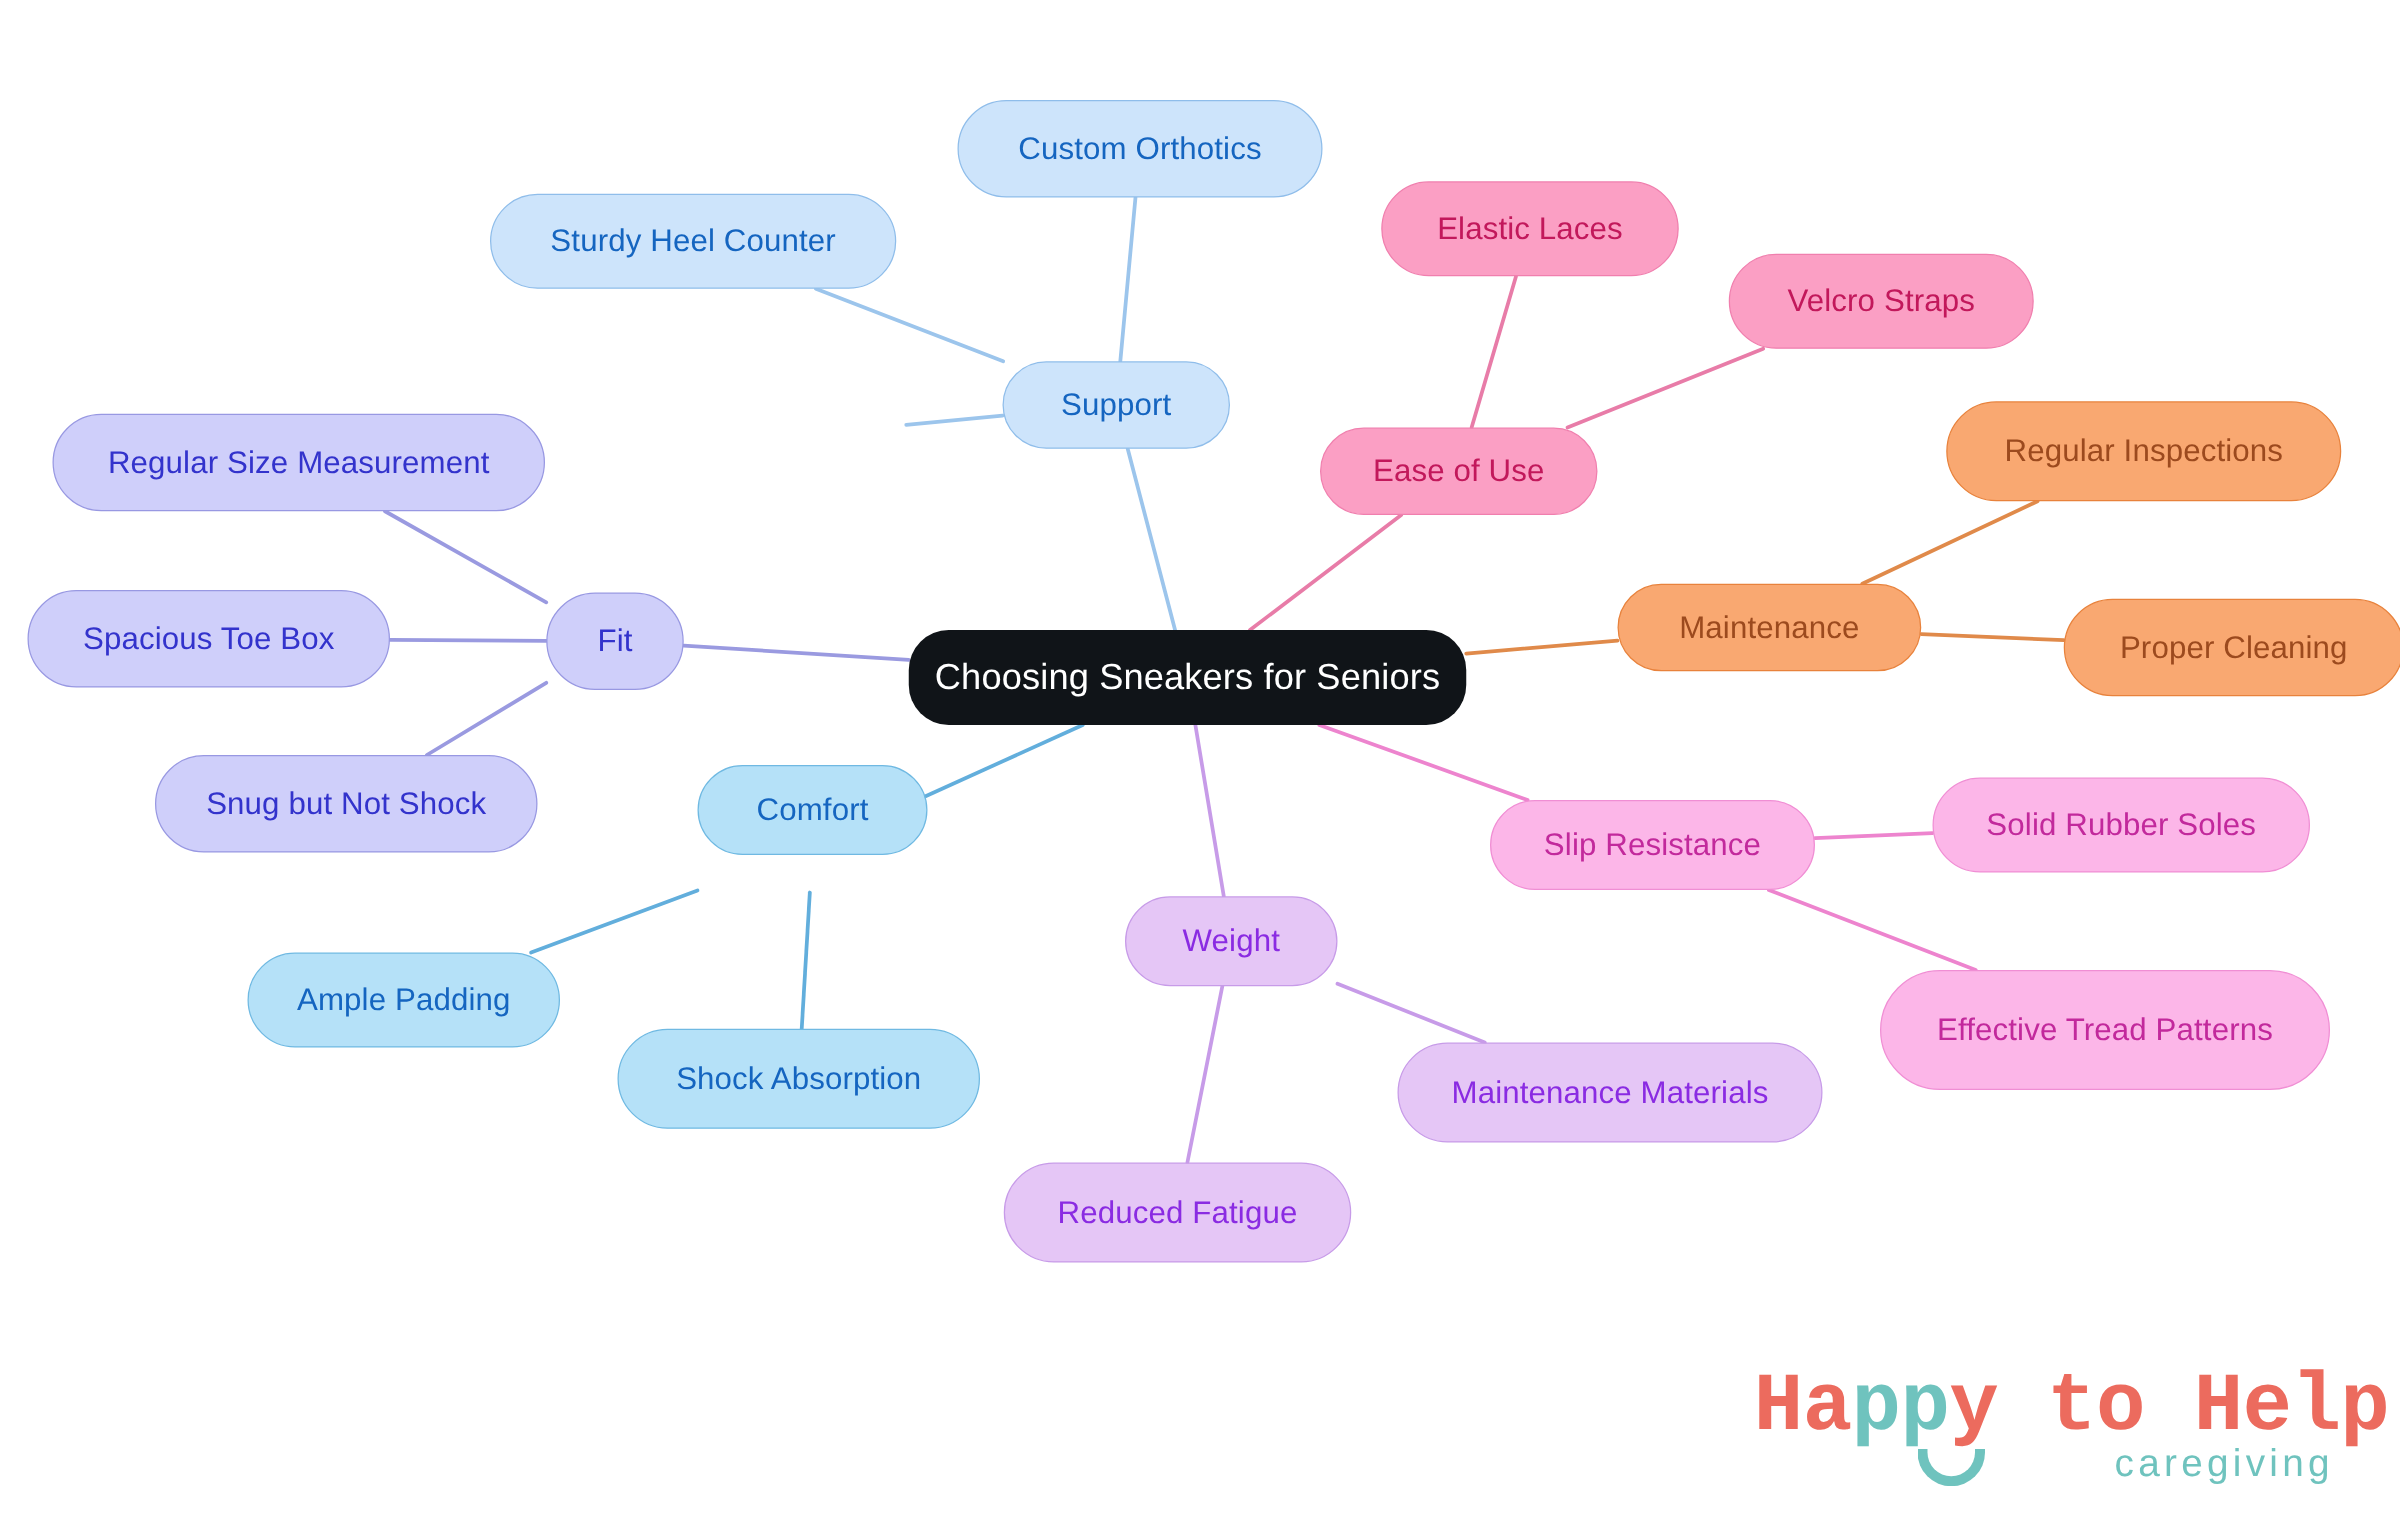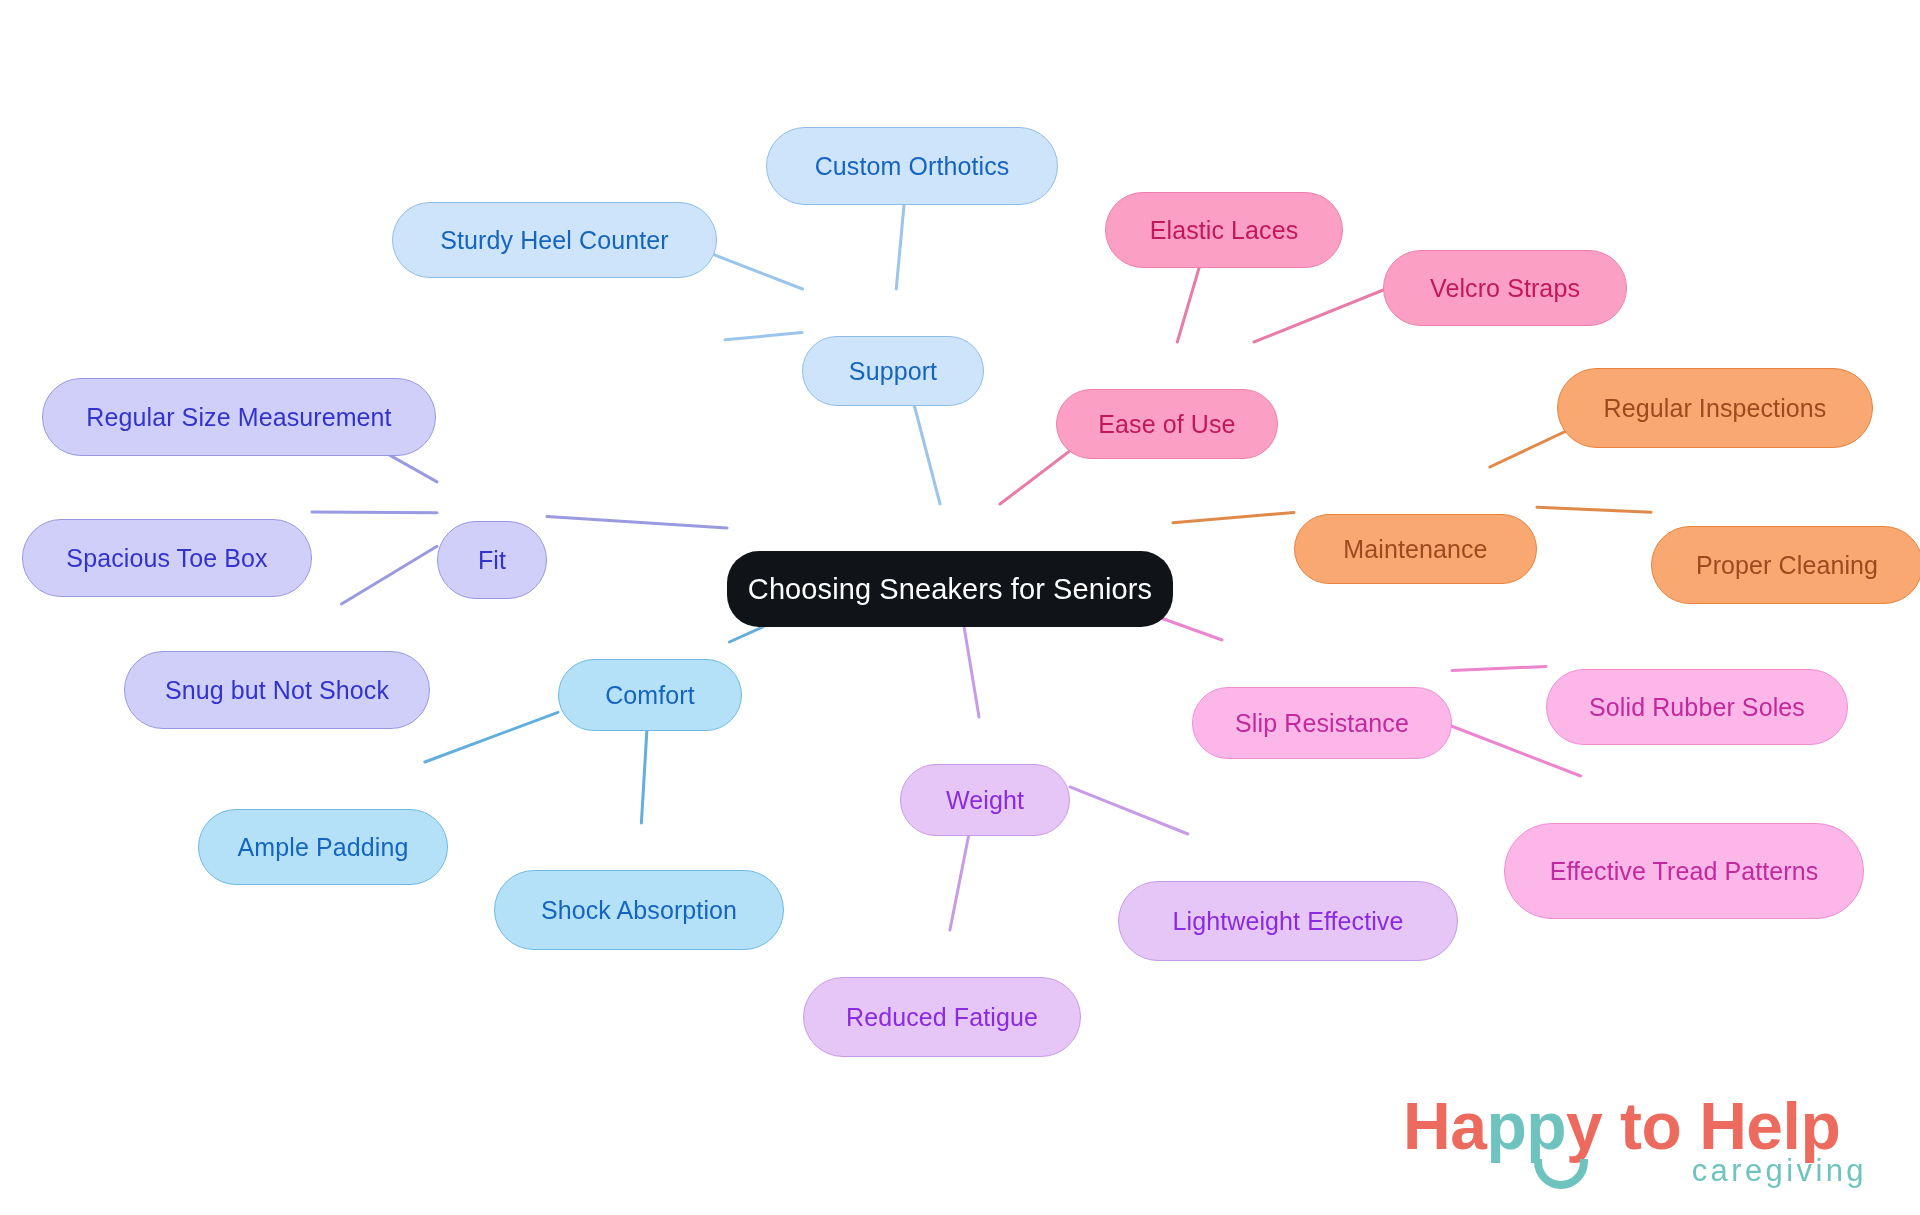--- a/index.html
+++ b/index.html
@@ -38,21 +38,20 @@
     display: flex;
     align-items: center;
     justify-content: center;
     text-align: center;
     border-style: solid;
     border-width: 1.5px;
     border-radius: 999px;
     white-space: nowrap;
     letter-spacing: 0.1px;
     z-index: 2;
-    margin-top: 47px;
   }
 
   .node.root {
     border-radius: 32px;
     border-width: 0;
     font-weight: 400;
   }
 
   
   #brand-logo {
@@ -65,20 +64,21 @@
   }
   #brand-logo .logo-main {
     position: absolute;
     left: 0;
     top: 0;
     font-size: 66px;
     font-weight: bold;
     letter-spacing: -0.5px;
     line-height: 1;
     white-space: nowrap;
+    font-family: Liberation Mono, monospace;
   }
   #brand-logo .logo-sub {
     position: absolute;
     right: 6px;
     top: 62px;
     font-size: 31px;
     letter-spacing: 3.4px;
     line-height: 1;
     white-space: nowrap;
   }
@@ -159,21 +159,21 @@
     <div class="node" style="left: 1546px; top: 622px; width: 302px; height: 76px; font-size: 25px; background: rgb(252, 182, 232); color: rgb(194, 41, 156); border-color: rgb(240, 142, 212);">
       <span>Solid Rubber Soles</span>
     </div>
     <div class="node" style="left: 1504px; top: 776px; width: 360px; height: 96px; font-size: 25px; background: rgb(252, 182, 232); color: rgb(194, 41, 156); border-color: rgb(240, 142, 212);">
       <span>Effective Tread Patterns</span>
     </div>
     <div class="node" style="left: 900px; top: 717px; width: 170px; height: 72px; font-size: 25px; background: rgb(229, 198, 246); color: rgb(138, 43, 226); border-color: rgb(199, 155, 232);">
       <span>Weight</span>
     </div>
     <div class="node" style="left: 1118px; top: 834px; width: 340px; height: 80px; font-size: 25px; background: rgb(229, 198, 246); color: rgb(138, 43, 226); border-color: rgb(199, 155, 232);">
-      <span>Lightweight Effective</span>
+      <span>Maintenance Materials</span>
     </div>
     <div class="node" style="left: 803px; top: 930px; width: 278px; height: 80px; font-size: 25px; background: rgb(229, 198, 246); color: rgb(138, 43, 226); border-color: rgb(199, 155, 232);">
       <span>Reduced Fatigue</span>
     </div>
     <div class="node" style="left: 558px; top: 612px; width: 184px; height: 72px; font-size: 25px; background: rgb(181, 225, 248); color: rgb(21, 101, 192); border-color: rgb(111, 185, 226);">
       <span>Comfort</span>
     </div>
     <div class="node" style="left: 198px; top: 762px; width: 250px; height: 76px; font-size: 25px; background: rgb(181, 225, 248); color: rgb(21, 101, 192); border-color: rgb(111, 185, 226);">
       <span>Ample Padding</span>
     </div>

